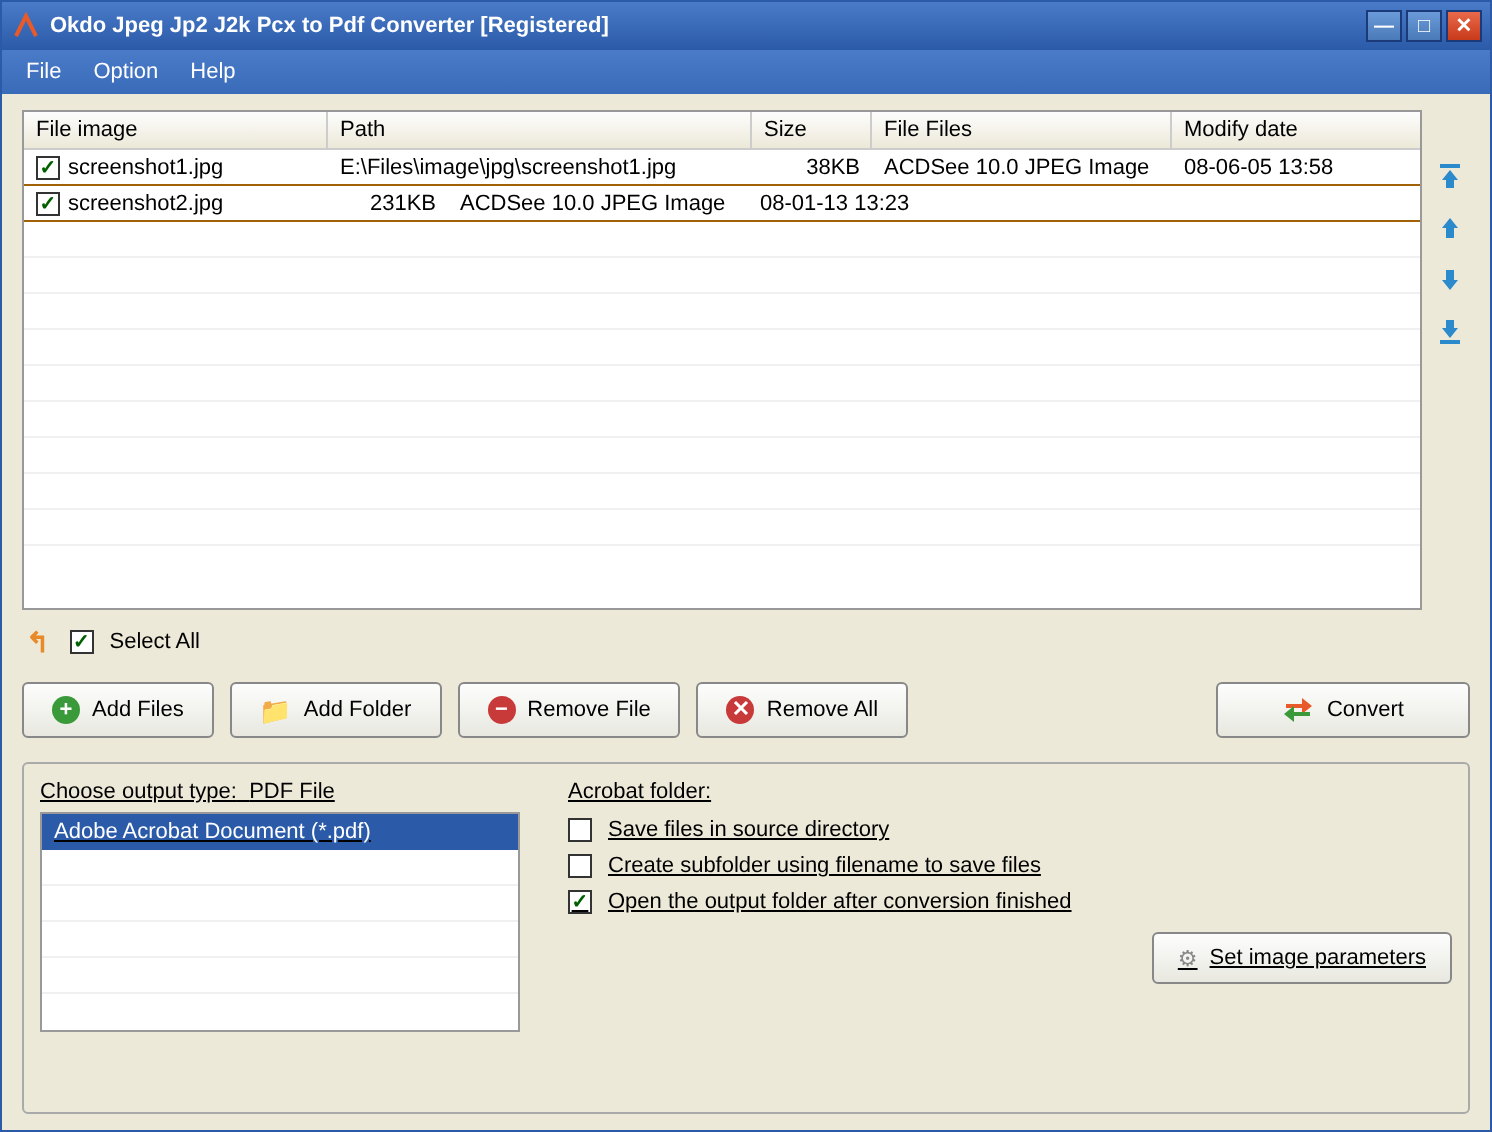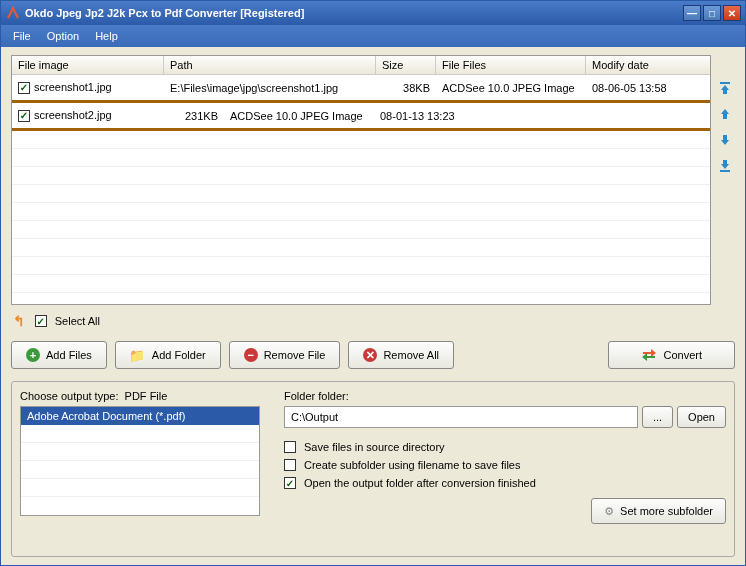--- a/index.html
+++ b/index.html
@@ -20,21 +20,21 @@
 .table-wrap { flex: 1; background: #fff; border: 1px solid #999; height: 250px; display: flex; flex-direction: column; }
 .table-header { display: flex; background: linear-gradient(#fdfdfd, #ece9d8); border-bottom: 1px solid #ccc; }
 .th { padding: 3px 6px; border-right: 1px solid #ccc; font-weight: normal; color: #000; text-align: left; }
 .th:last-child { border-right: none; }
 .col-name { width: 152px; }
 .col-path { width: 212px; }
 .col-size { width: 60px; }
 .col-type { width: 150px; }
 .col-date { flex: 1; }
 .table-body { flex: 1; background: #fff; overflow: hidden; }
-.table-row { display: flex; border-bottom: 3px solid #a16207; height: 28px; align-items: center; }
+.table-row { display: flex; border-bottom: 1px solid #a16207; height: 18px; align-items: center; }
 .td { padding: 2px 6px; overflow: hidden; white-space: nowrap; text-overflow: ellipsis; }
 .td.col-size { text-align: right; }
 .empty-row { height: 18px; border-bottom: 1px solid #f0f0f0; }
 .cb { width: 12px; height: 12px; border: 1px solid #333; display: inline-flex; align-items: center; justify-content: center; margin-right: 4px; background: #fff; cursor: pointer; }
 .cb.checked::after { content: '✓'; font-size: 10px; color: #006000; font-weight: bold; }
 .arrows { width: 20px; display: flex; flex-direction: column; gap: 8px; padding-top: 24px; align-items: center; }
 .arrow-btn { width: 18px; height: 18px; display: flex; align-items: center; justify-content: center; cursor: pointer; font-size: 14px; font-weight: bold; }
 .arrow-top { color: #2a8acc; }
 .arrow-up { color: #2a8acc; }
 .arrow-down { color: #2a8acc; }
@@ -43,21 +43,21 @@
 .up-icon { color: #e88a2a; font-size: 14px; font-weight: bold; margin-right: 6px; }
 .btn-row { display: flex; gap: 8px; padding: 4px 0; }
 .btn { height: 28px; padding: 0 14px; background: linear-gradient(#fdfdfd, #e8e8e0); border: 1px solid #888; border-radius: 3px; display: flex; align-items: center; gap: 6px; cursor: pointer; }
 .btn-icon { width: 16px; height: 16px; display: flex; align-items: center; justify-content: center; font-size: 14px; font-weight: bold; }
 .ic-add { color: #fff; background: #3a9a3a; border-radius: 50%; width: 14px; height: 14px; font-size: 11px; line-height: 14px; }
 .ic-folder { color: #e8a838; font-size: 13px; }
 .ic-remove { color: #fff; background: #c83a3a; border-radius: 50%; width: 14px; height: 14px; font-size: 11px; line-height: 14px; }
 .ic-removeall { color: #fff; background: #c83a3a; border-radius: 50%; width: 14px; height: 14px; font-size: 11px; line-height: 14px; }
 .btn-convert { margin-left: auto; padding: 0 32px; font-weight: normal; }
 .ic-convert { color: #e88a2a; }
-.bottom-panel { border: 1px solid #aaa; border-radius: 3px; padding: 8px; display: flex; gap: 24px; margin-top: 4px; flex: 1; }
+.bottom-panel { border: 1px solid #aaa; border-radius: 3px; padding: 8px; display: flex; gap: 24px; margin-top: 4px; flex: 1; text-decoration: underline; }
 .left-col { width: 240px; }
 .right-col { flex: 1; }
 .label { margin-bottom: 4px; }
 .type-list { border: 1px solid #999; height: 110px; background: #fff; }
 .type-item { padding: 3px 6px; color: #fff; background: #2a5aa8; }
 .type-empty { height: 18px; border-bottom: 1px solid #f0f0f0; }
 .out-row { display: flex; gap: 4px; align-items: center; margin-bottom: 10px; }
 .out-input { flex: 1; border: 1px solid #999; padding: 3px 6px; height: 22px; background: #fff; }
 .sm-btn { height: 22px; padding: 0 10px; background: linear-gradient(#fdfdfd,#e8e8e0); border: 1px solid #888; border-radius: 3px; cursor: pointer; display: flex; align-items: center; }
 .check-row { display: flex; align-items: flex-end; gap: 4px; padding: 3px 0; }
@@ -192,41 +192,36 @@
         </div>
         <div class="type-list">
           <div class="type-item">Adobe Acrobat Document (*.pdf)</div>
           <div class="type-empty"></div>
             <div class="type-empty"></div>
             <div class="type-empty"></div>
             <div class="type-empty"></div>
         </div>
       </div>
       <div class="right-col">
-        <div class="label">Folder folder:</div>
-        <div class="out-row">
-          <input class="out-input" value="C:\Output" style="">
-          <div class="sm-btn">...</div>
-          <div class="sm-btn">Open</div>
-        </div>
+        <div class="label">Acrobat folder:</div>
         <div class="check-row">
           <span class="cb"></span>
           <span>Save files in source directory</span>
         </div>
         <div class="check-row">
           <span class="cb"></span>
           <span>Create subfolder using filename to save files</span>
         </div>
         <div class="check-row">
           <span class="cb checked"></span>
           <span>Open the output folder after conversion finished</span>
           <div style="flex:1"></div>
         </div>
         <div class="params-row">
           <div class="params-btn">
             <span class="ic-gear">⚙</span>
-            <span>Set more subfolder</span>
+            <span>Set image parameters</span>
           </div>
         </div>
       </div>
     </div>
   </div>
 </div>
 
 </body></html>

